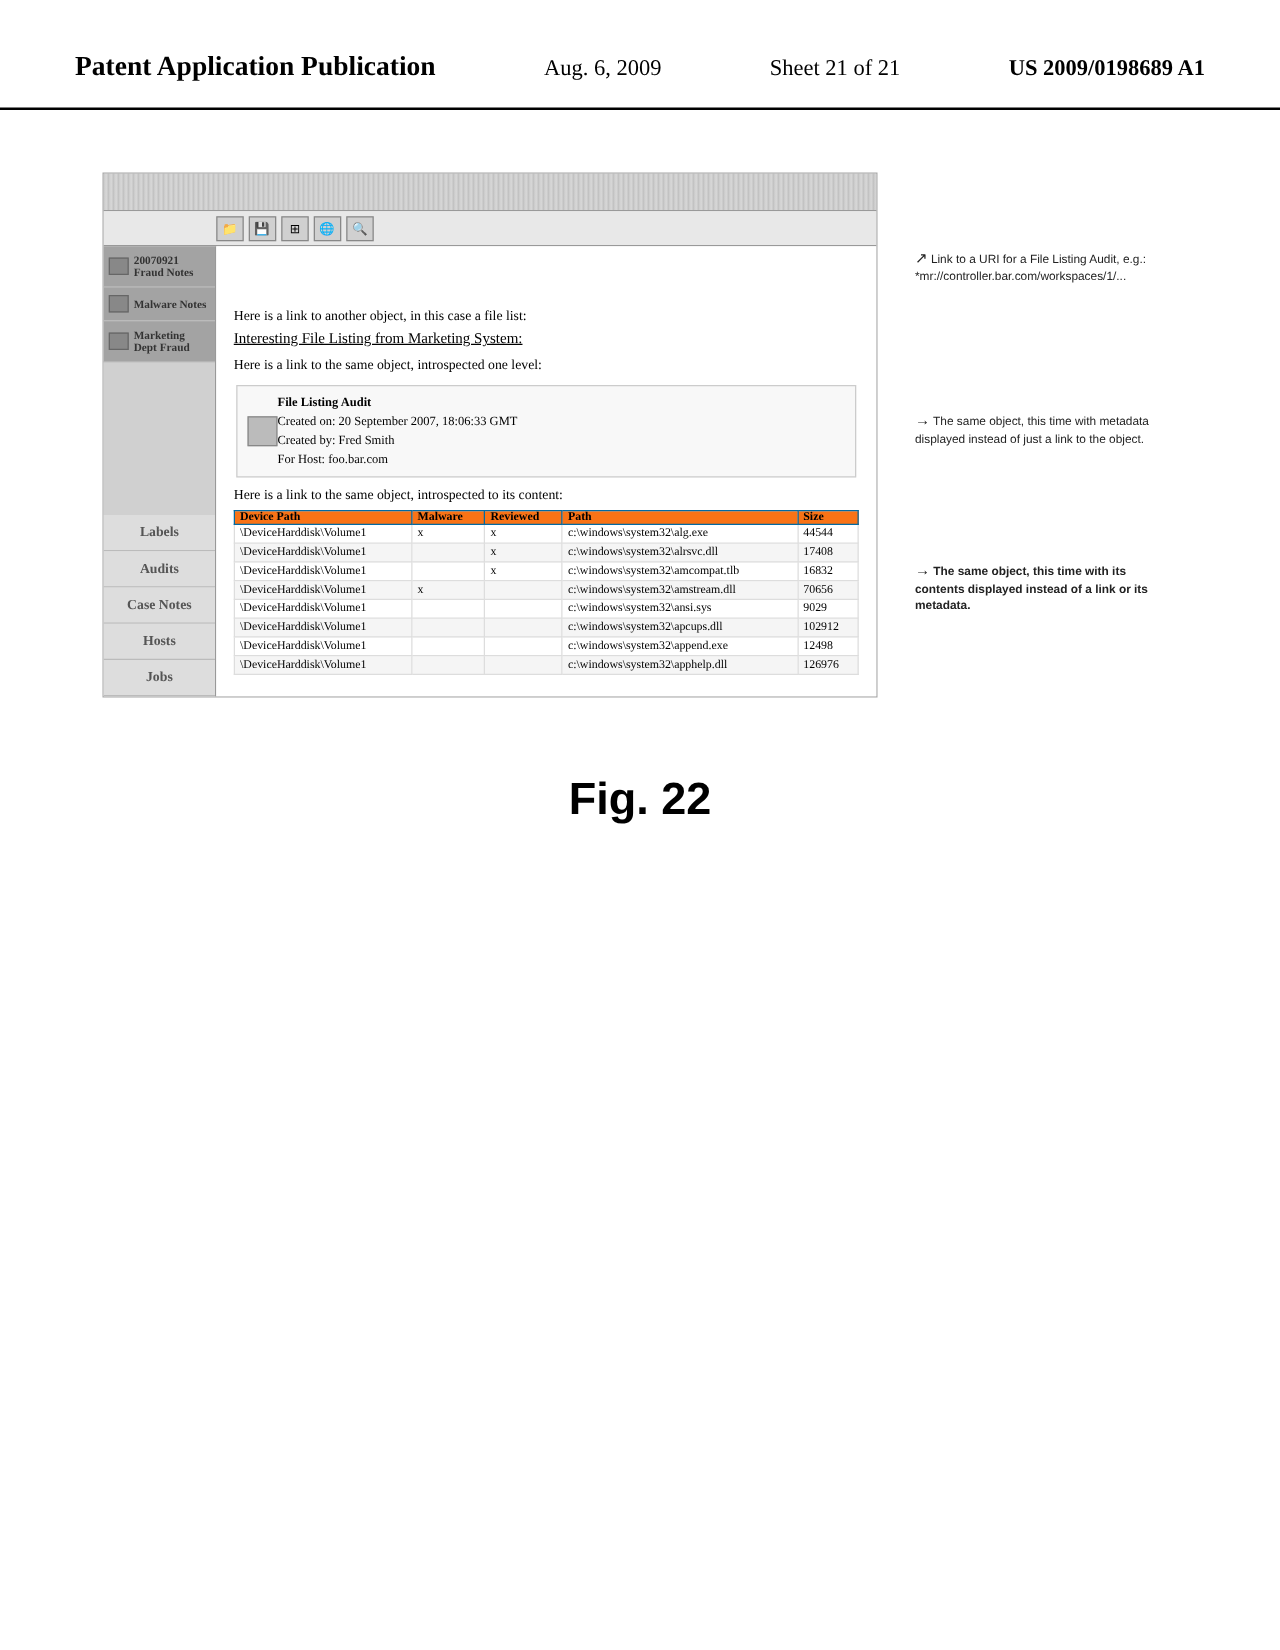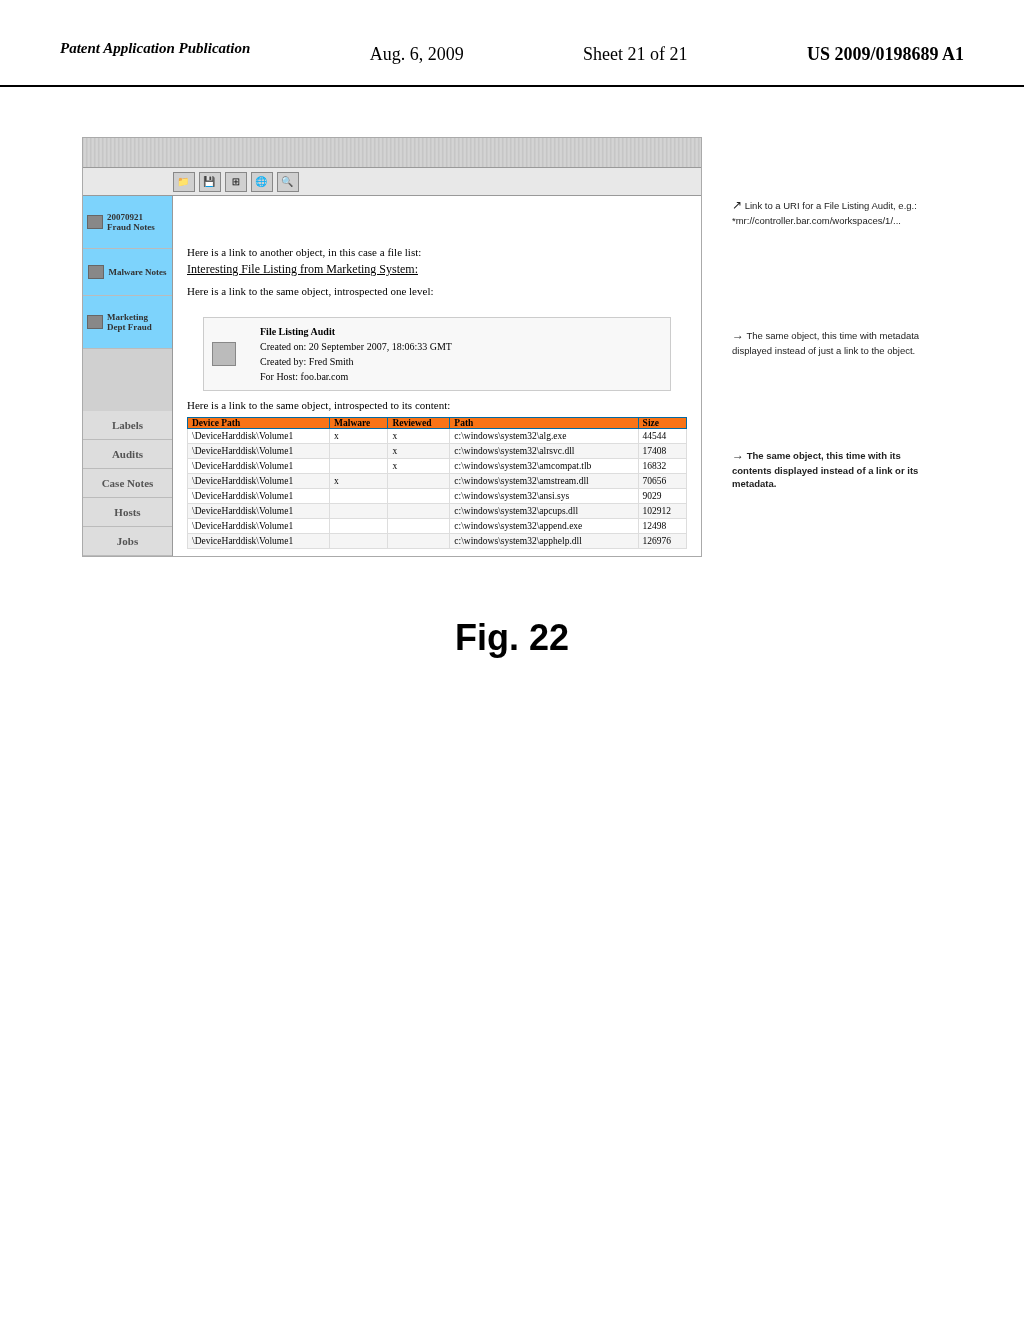--- a/index.html
+++ b/index.html
@@ -14,23 +14,22 @@
 
     
     .patent-header {
       display: flex;
       justify-content: space-between;
       align-items: flex-start;
       padding: 40px 60px 20px 60px;
       border-bottom: 2px solid #000;
     }
     .patent-title {
-      font-size: 15px;
-      font-weight: bold;
-      font-style: italic;
+      font-size: 22px;
+      font-weight: bold;
       max-width: 320px;
     }
     .patent-date {
       font-size: 18px;
       padding-top: 4px;
     }
     .patent-sheet {
       font-size: 18px;
       padding-top: 4px;
     }
@@ -85,30 +84,29 @@
 
     
     .sidebar {
       width: 90px;
       background: #e0e0e0;
       border-right: 1px solid #999;
       display: flex;
       flex-direction: column;
     }
     .sidebar-item {
-      padding: 16px 4px;
+      padding: 6px 4px;
       font-size: 10px;
       font-weight: bold;
       color: #333;
       border-bottom: 1px solid #bbb;
       display: flex;
       align-items: center;
       gap: 4px;
-      background: #7dd3fc;
-      justify-content: center;
+      background: #a3a3a3;
     }
     .sidebar-icon {
       width: 16px;
       height: 14px;
       background: #888;
       border: 1px solid #666;
       flex-shrink: 0;
       position: relative;
     }
     .sidebar-nav-item {
@@ -137,23 +135,23 @@
       display: block;
       margin-bottom: 6px;
     }
 
     
     .metadata-card {
       display: flex;
       align-items: center;
       border: 1px solid #ccc;
       padding: 6px 8px;
-      margin: 6px 16px;
+      margin: 6px 2px;
       background: #f8f8f8;
-      gap: 24px;
+      gap: 0;
     }
     .metadata-icon {
       width: 24px;
       height: 24px;
       background: #bbb;
       border: 1px solid #888;
       flex-shrink: 0;
     }
     .metadata-text {
       font-size: 10px;
@@ -273,21 +271,21 @@
             <div class="sidebar-nav-item">Case Notes</div>
             <div class="sidebar-nav-item">Hosts</div>
             <div class="sidebar-nav-item">Jobs</div>
           </div>
 
           <div class="content-panel">
 
             <div style="font-size:11px; margin-bottom:4px;margin-top:40px;">Here is a link to another object, in this case a file list:</div>
             <a class="content-link" style="font-size:12px; ">Interesting File Listing from Marketing System:</a>
 
-            <div style="font-size:11px; margin-top:8px; margin-bottom:20px;">Here is a link to the same object, introspected one level:</div>
+            <div style="font-size:11px; margin-top:8px; margin-bottom:10px;">Here is a link to the same object, introspected one level:</div>
 
             <div class="metadata-card">
               <div class="metadata-icon"></div>
               <div class="metadata-text">
                 <div style="font-weight:bold;">File Listing Audit</div>
                 <div>Created on: 20 September 2007, 18:06:33 GMT</div>
                 <div>Created by: Fred Smith</div>
                 <div>For Host: foo.bar.com</div>
               </div>
             </div>

